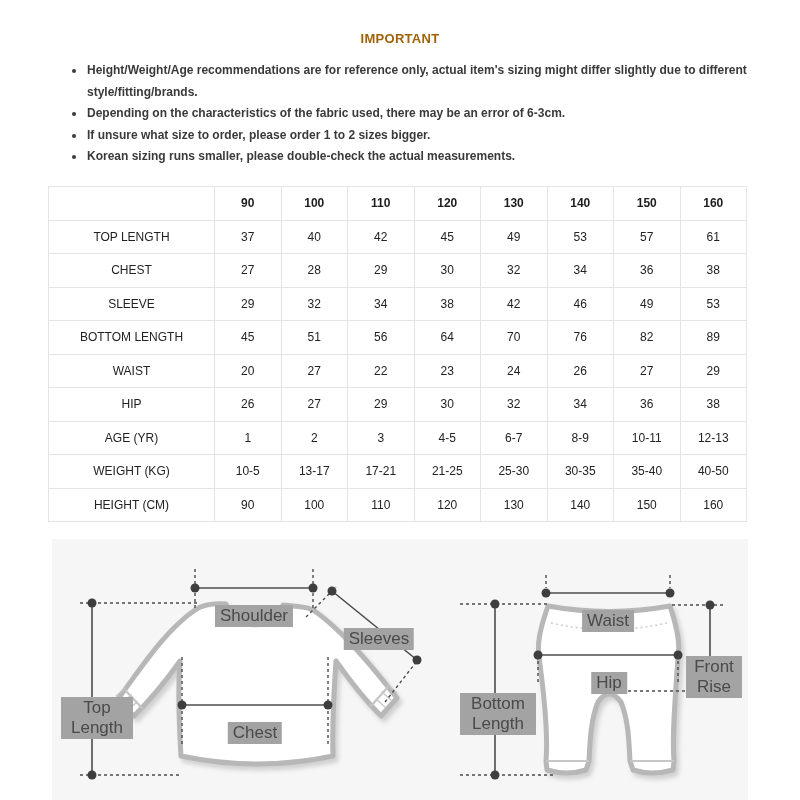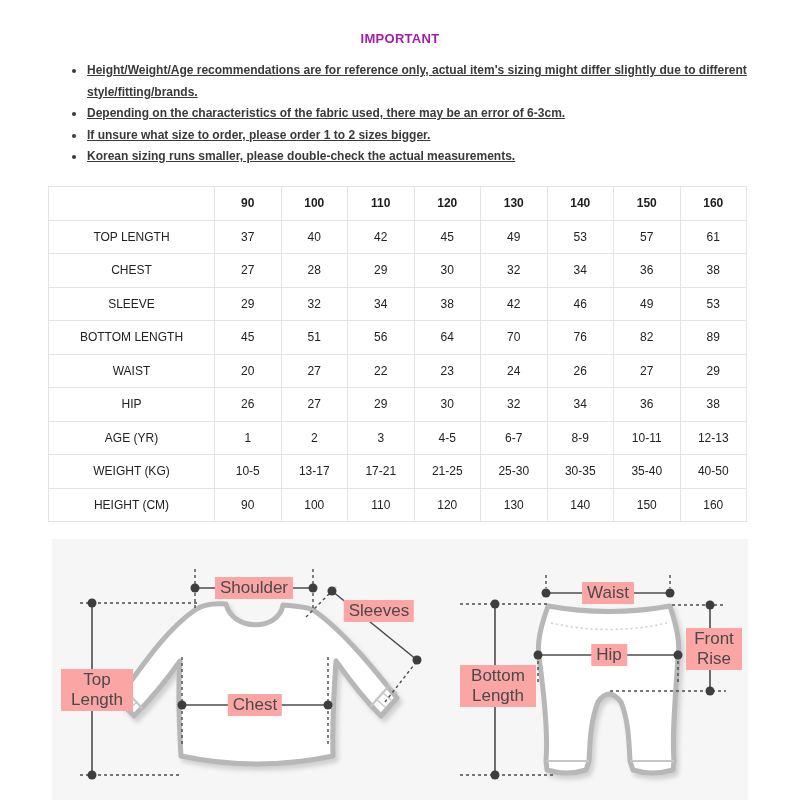--- a/index.html
+++ b/index.html
@@ -1,44 +1,44 @@
 <!DOCTYPE html>
 <html><head>
 <meta charset="utf-8">
 <style>
   html,body{margin:0;padding:0;}
   body{width:800px;height:800px;background:#ffffff;font-family:"Liberation Sans",sans-serif;position:relative;overflow:hidden;}
   .stage{position:absolute;left:0;top:0;width:800px;height:800px;}
 
   .imp-title{position:absolute;top:31px;left:0;width:800px;text-align:center;
-    font-size:13px;font-weight:bold;color:#a21caf;letter-spacing:.3px;}
+    font-size:13px;font-weight:bold;color:#a16207;letter-spacing:.3px;}
 
   .notes{position:absolute;top:60px;left:60px;width:676px;margin:0;padding:0 0 0 26px;
     list-style:disc outside;color:#3a3a3a;font-size:12px;font-weight:bold;line-height:21.5px;}
-  .notes li{margin:0;padding-left:1px;text-decoration:underline;}
+  .notes li{margin:0;padding-left:1px;}
 
   .size-table{position:absolute;left:48px;top:186px;width:699px;border-collapse:collapse;table-layout:fixed;}
   .size-table th,.size-table td{border:1px solid #e4e4e4;height:32.5px;padding:0;text-align:center;
     font-size:12px;color:#222;font-weight:normal;background:#fff;}
   .size-table thead th{font-weight:bold;color:#1d1d1d;}
   .size-table td.rowlabel{font-weight:normal;}
   .size-table col.c-label{width:166px;}
 
   .panel{position:absolute;left:52px;top:539px;width:696px;height:261px;background:#f6f6f7;}
   .panel svg{position:absolute;left:0;top:0;}
   .garment{fill:#ffffff;stroke:#b7b7b7;stroke-width:5;stroke-linejoin:round;stroke-linecap:round;
     filter:drop-shadow(3px 4px 2px rgba(110,110,110,0.28));}
   .seam{fill:none;stroke:#c6c6c6;stroke-width:2.2;stroke-linecap:round;}
   .dotseam{fill:none;stroke:#cfcfcf;stroke-width:1.6;stroke-dasharray:2,3;}
   .mline{stroke:#4c4c4c;stroke-width:1.6;fill:none;}
   .mdash{stroke:#4c4c4c;stroke-width:1.4;fill:none;stroke-dasharray:3,3;}
   .mdot{fill:#3e3e3e;}
 
-  .dlabel{position:absolute;transform:translate(-50%,-50%);background:#fca5a5;color:#4a4a4a;
-    font-size:17px;line-height:20px;text-align:center;padding:1px 5px;white-space:nowrap;}
+  .dlabel{position:absolute;transform:translate(-50%,-50%);background:#a3a3a3;color:#4a4a4a;
+    font-size:17px;line-height:20px;text-align:center;padding:1px 5px;white-space:nowrap;margin-top:28px;}
   .dlabel.two{white-space:normal;}
 </style>
 </head>
 <body>
 
 <div class="stage">
 
   <div class="imp-title">IMPORTANT</div>
 
   <ul class="notes">

